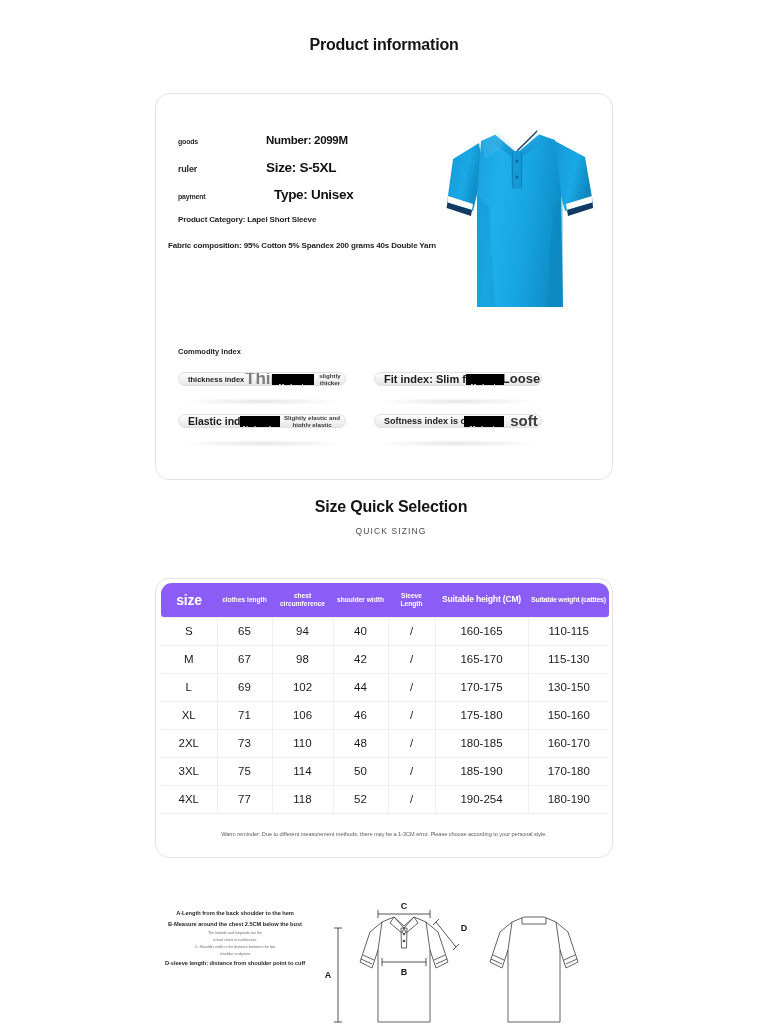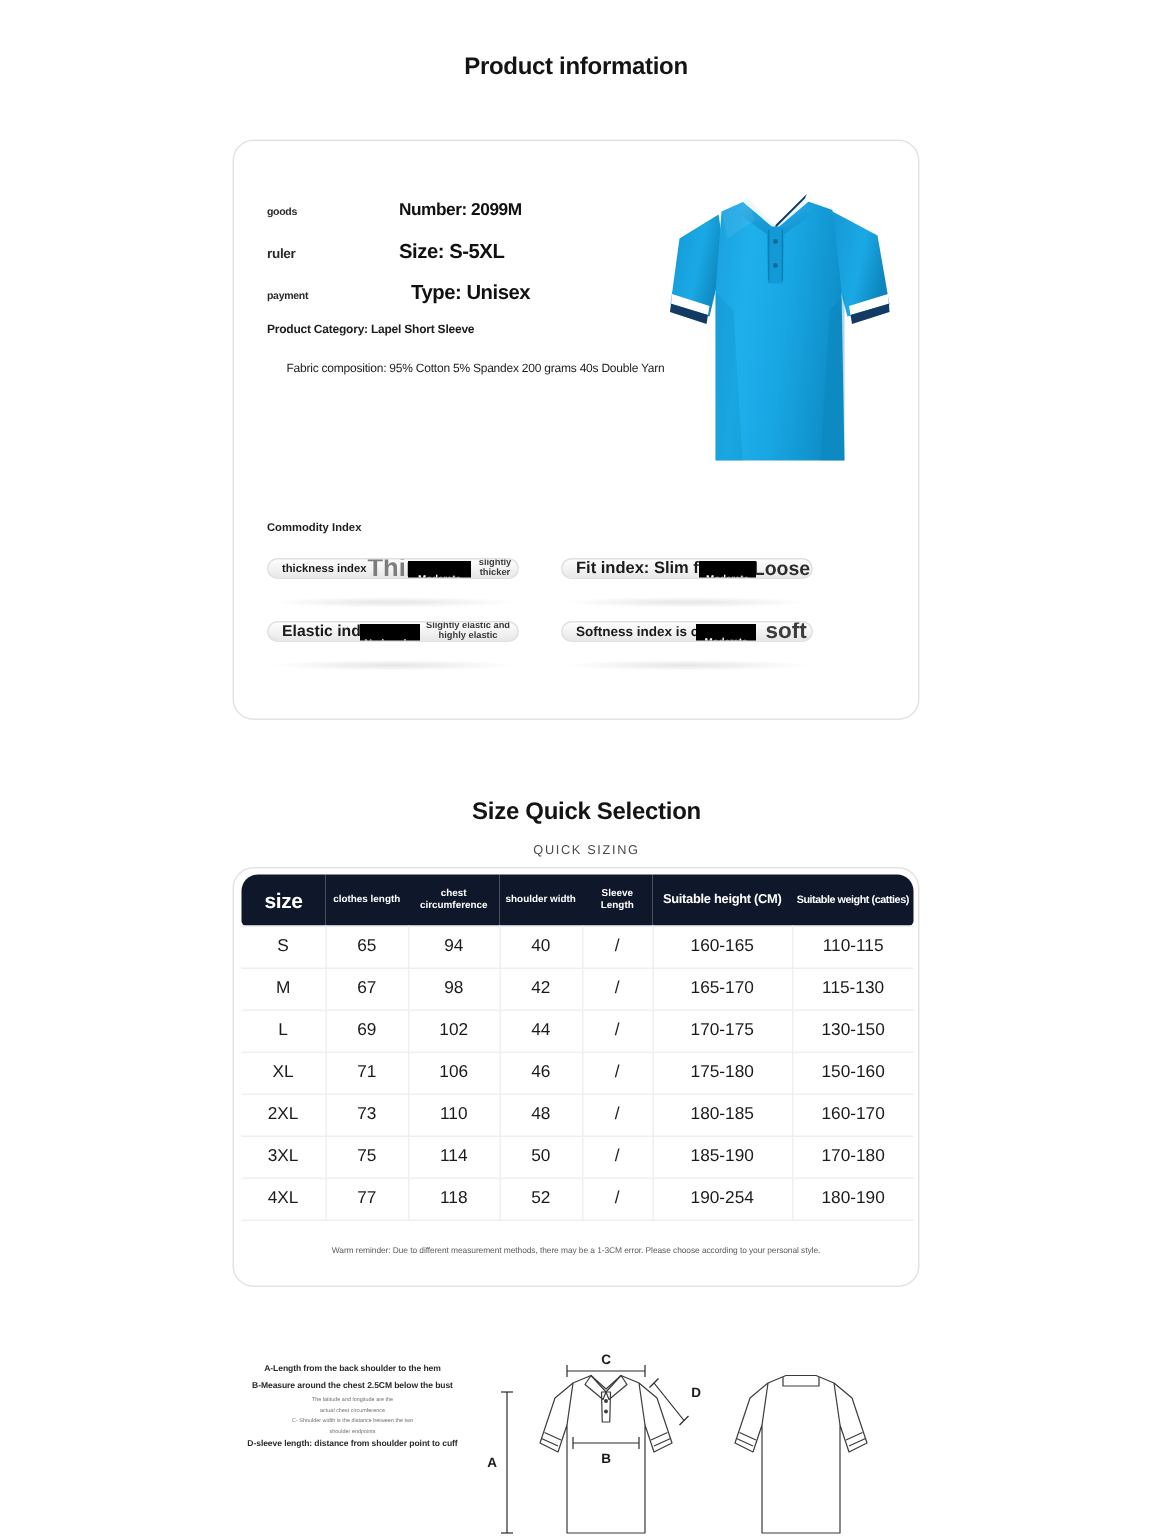--- a/index.html
+++ b/index.html
@@ -71,22 +71,22 @@
   #row-type { left: 22px; top: 93px; }
   #row-type .spec-tag { width: 44px; }
   #row-type .spec-val { font-size: 13.5px; margin-left: 8px; }
 
   #row-category {
     left: 22px; top: 121px;
     font-size: 8px; font-weight: bold; color: #1d1d1d;
     letter-spacing: -0.15px;
   }
   #row-fabric {
-    left: 35px; top: 147px;
-    font-size: 8px; font-weight: normal; color: #1d1d1d;
+    left: 12px; top: 147px;
+    font-size: 8px; font-weight: bold; color: #1d1d1d;
     letter-spacing: -0.15px;
   }
 
   
   #polo-photo {
     position: absolute;
     left: 281px; top: 13px;
     width: 166px; height: 210px;
   }
 
@@ -195,21 +195,21 @@
     width: 448px;
     border-collapse: collapse;
     table-layout: fixed;
   }
   #size-table th, #size-table td {
     text-align: center;
     vertical-align: middle;
     border: 1px solid #ececec;
   }
   #size-table thead th {
-    background: #0f172a;
+    background: #8b5cf6;
     color: #ffffff;
     border: none;
     height: 34px;
     font-weight: bold;
     line-height: 1.15;
     padding: 0 2px;
   }
   #size-table thead th:first-child {
     border-top-left-radius: 11px;
     border-bottom-left-radius: 3px;
@@ -379,21 +379,21 @@
   <div class="pill-wrap" id="pill-softness">
     <div class="pill">
       <span class="pill-label">Softness index is crisp</span>
       <span class="pill-mark">Moderate</span>
       <span class="pill-high">soft</span>
     </div>
     <div class="pill-shadow"></div>
   </div>
 </div>
 
-<div class="section-head" style="position:absolute; left:0; top:533px; width:768px;padding-left:14px;">
+<div class="section-head" style="position:absolute; left:0; top:498px; width:768px;padding-left:14px;">
   <div class="section-title">Size Quick Selection</div>
   <div class="section-sub">QUICK SIZING</div>
 </div>
 
 <div class="card" id="size-card">
   <table id="size-table">
     <colgroup>
       <col style="width:56px">
         <col style="width:55px">
         <col style="width:61px">

